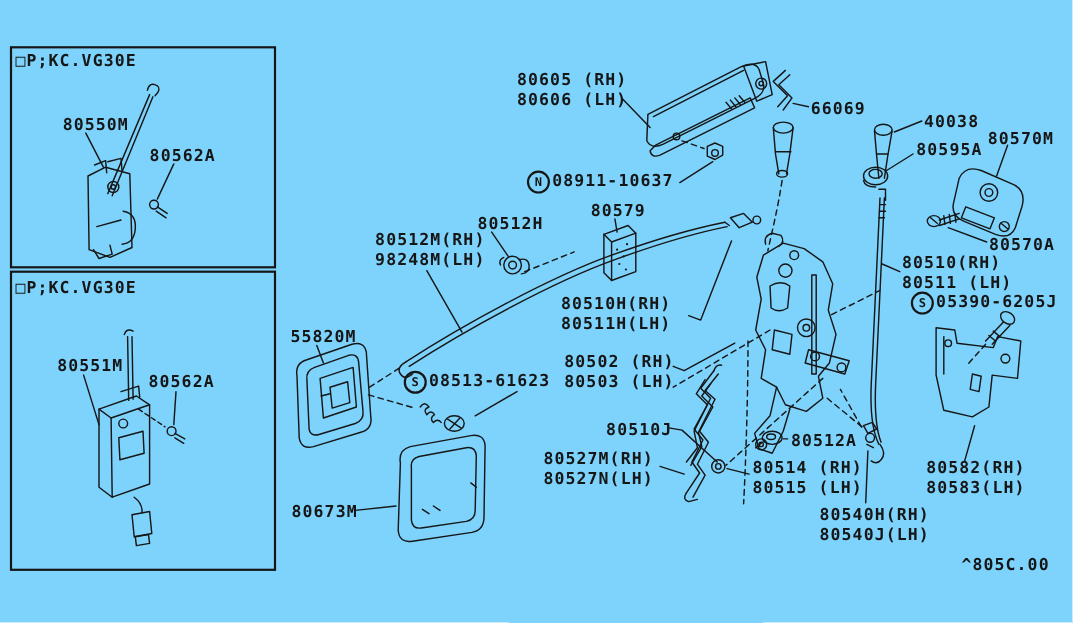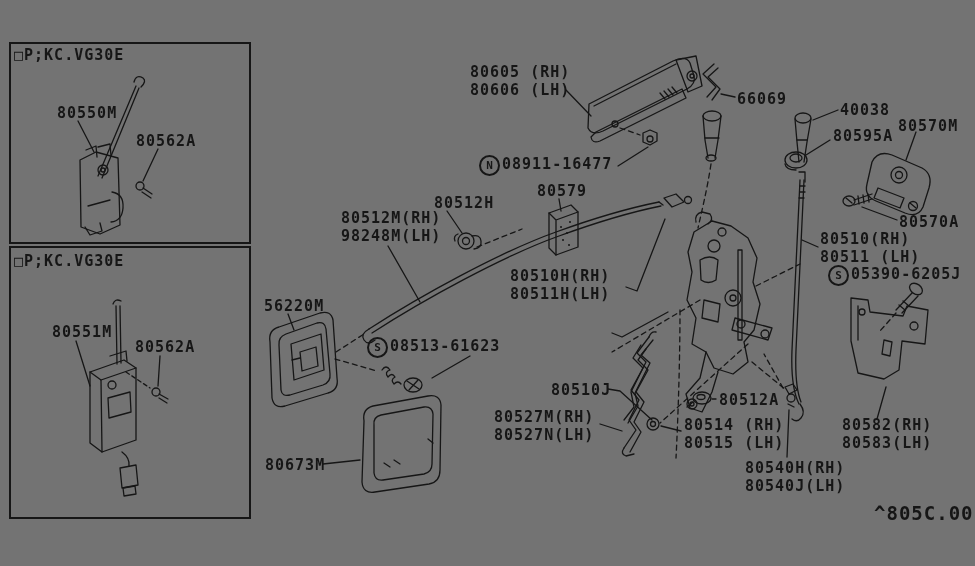--- a/index.html
+++ b/index.html
@@ -1,34 +1,34 @@
 <!DOCTYPE html>
 <html><head>
 <meta charset="utf-8">
 <style>
   html,body{margin:0;padding:0;background:#ffffff;}
   .diagram{
-    position:relative;width:975px;height:566px;background:#737373;overflow:hidden;
+    position:relative;width:975px;height:566px;background:#7dd3fc;overflow:hidden;
     font-family:"DejaVu Sans Mono","Liberation Mono",monospace;color:#161616;
   }
   .lineart{position:absolute;left:0;top:0;}
   .inset{position:absolute;border:2px solid #161616;background:transparent;}
   .inset1{left:9px;top:42px;width:238px;height:198px;}
   .inset2{left:9px;top:246px;width:238px;height:269px;}
   .lbl{
     position:absolute;font-size:15px;font-weight:bold;line-height:18px;
     letter-spacing:1px;white-space:pre-line;color:#161616;
   }
   .sym{display:flex;align-items:flex-start;}
   .circ{
     display:inline-flex;width:17px;height:17px;border:2px solid #161616;border-radius:50%;
     align-items:center;justify-content:center;font-size:11px;font-weight:bold;
     margin-right:2px;margin-top:0px;flex:none;letter-spacing:0;
   }
-  .code{font-size:19px;letter-spacing:1px;}
+  .code{font-size:15px;letter-spacing:1px;}
 </style>
 </head>
 <body>
 
 <div class="diagram">
 
   <svg class="lineart" width="975" height="566" viewBox="0 0 975 566">
     <g stroke="#161616" fill="none" stroke-width="1.3" stroke-linecap="round" stroke-linejoin="round">
 
       <g>
@@ -269,21 +269,21 @@
   <div class="lbl" style="left:57px;top:104px">80550M</div>
   <div class="lbl" style="left:136px;top:132px">80562A</div>
   <div class="lbl" style="left:52px;top:323px">80551M</div>
   <div class="lbl" style="left:135px;top:338px">80562A</div>
 
   <div class="lbl" style="left:470px;top:63px">80605 (RH)
 80606 (LH)</div>
 
   <div class="lbl sym" style="left:479px;top:155px">
     <span class="circ">N</span>
-    <span>08911-16477</span>
+    <span>08911-10637</span>
   </div>
 
   <div class="lbl" style="left:737px;top:90px">66069</div>
   <div class="lbl" style="left:840px;top:101px">40038</div>
   <div class="lbl" style="left:833px;top:127px">80595A</div>
   <div class="lbl" style="left:898px;top:117px">80570M</div>
   <div class="lbl" style="left:899px;top:213px">80570A</div>
   <div class="lbl" style="left:537px;top:182px">80579</div>
   <div class="lbl" style="left:434px;top:194px">80512H</div>
   <div class="lbl" style="left:341px;top:209px">80512M(RH)
@@ -291,27 +291,29 @@
   <div class="lbl" style="left:510px;top:267px">80510H(RH)
 80511H(LH)</div>
   <div class="lbl" style="left:820px;top:230px">80510(RH)
 80511 (LH)</div>
 
   <div class="lbl sym" style="left:828px;top:265px">
     <span class="circ">S</span>
     <span>05390-6205J</span>
   </div>
 
-  <div class="lbl" style="left:264px;top:297px">56220M</div>
+  <div class="lbl" style="left:264px;top:297px">55820M</div>
 
   <div class="lbl sym" style="left:367px;top:337px">
     <span class="circ">S</span>
     <span>08513-61623</span>
   </div>
 
+  <div class="lbl" style="left:513px;top:320px">80502 (RH)
+80503 (LH)</div>
   <div class="lbl" style="left:551px;top:381px">80510J</div>
   <div class="lbl" style="left:719px;top:391px">80512A</div>
   <div class="lbl" style="left:494px;top:408px">80527M(RH)
 80527N(LH)</div>
   <div class="lbl" style="left:684px;top:416px">80514 (RH)
 80515 (LH)</div>
   <div class="lbl" style="left:745px;top:459px">80540H(RH)
 80540J(LH)</div>
   <div class="lbl" style="left:842px;top:416px">80582(RH)
 80583(LH)</div>

